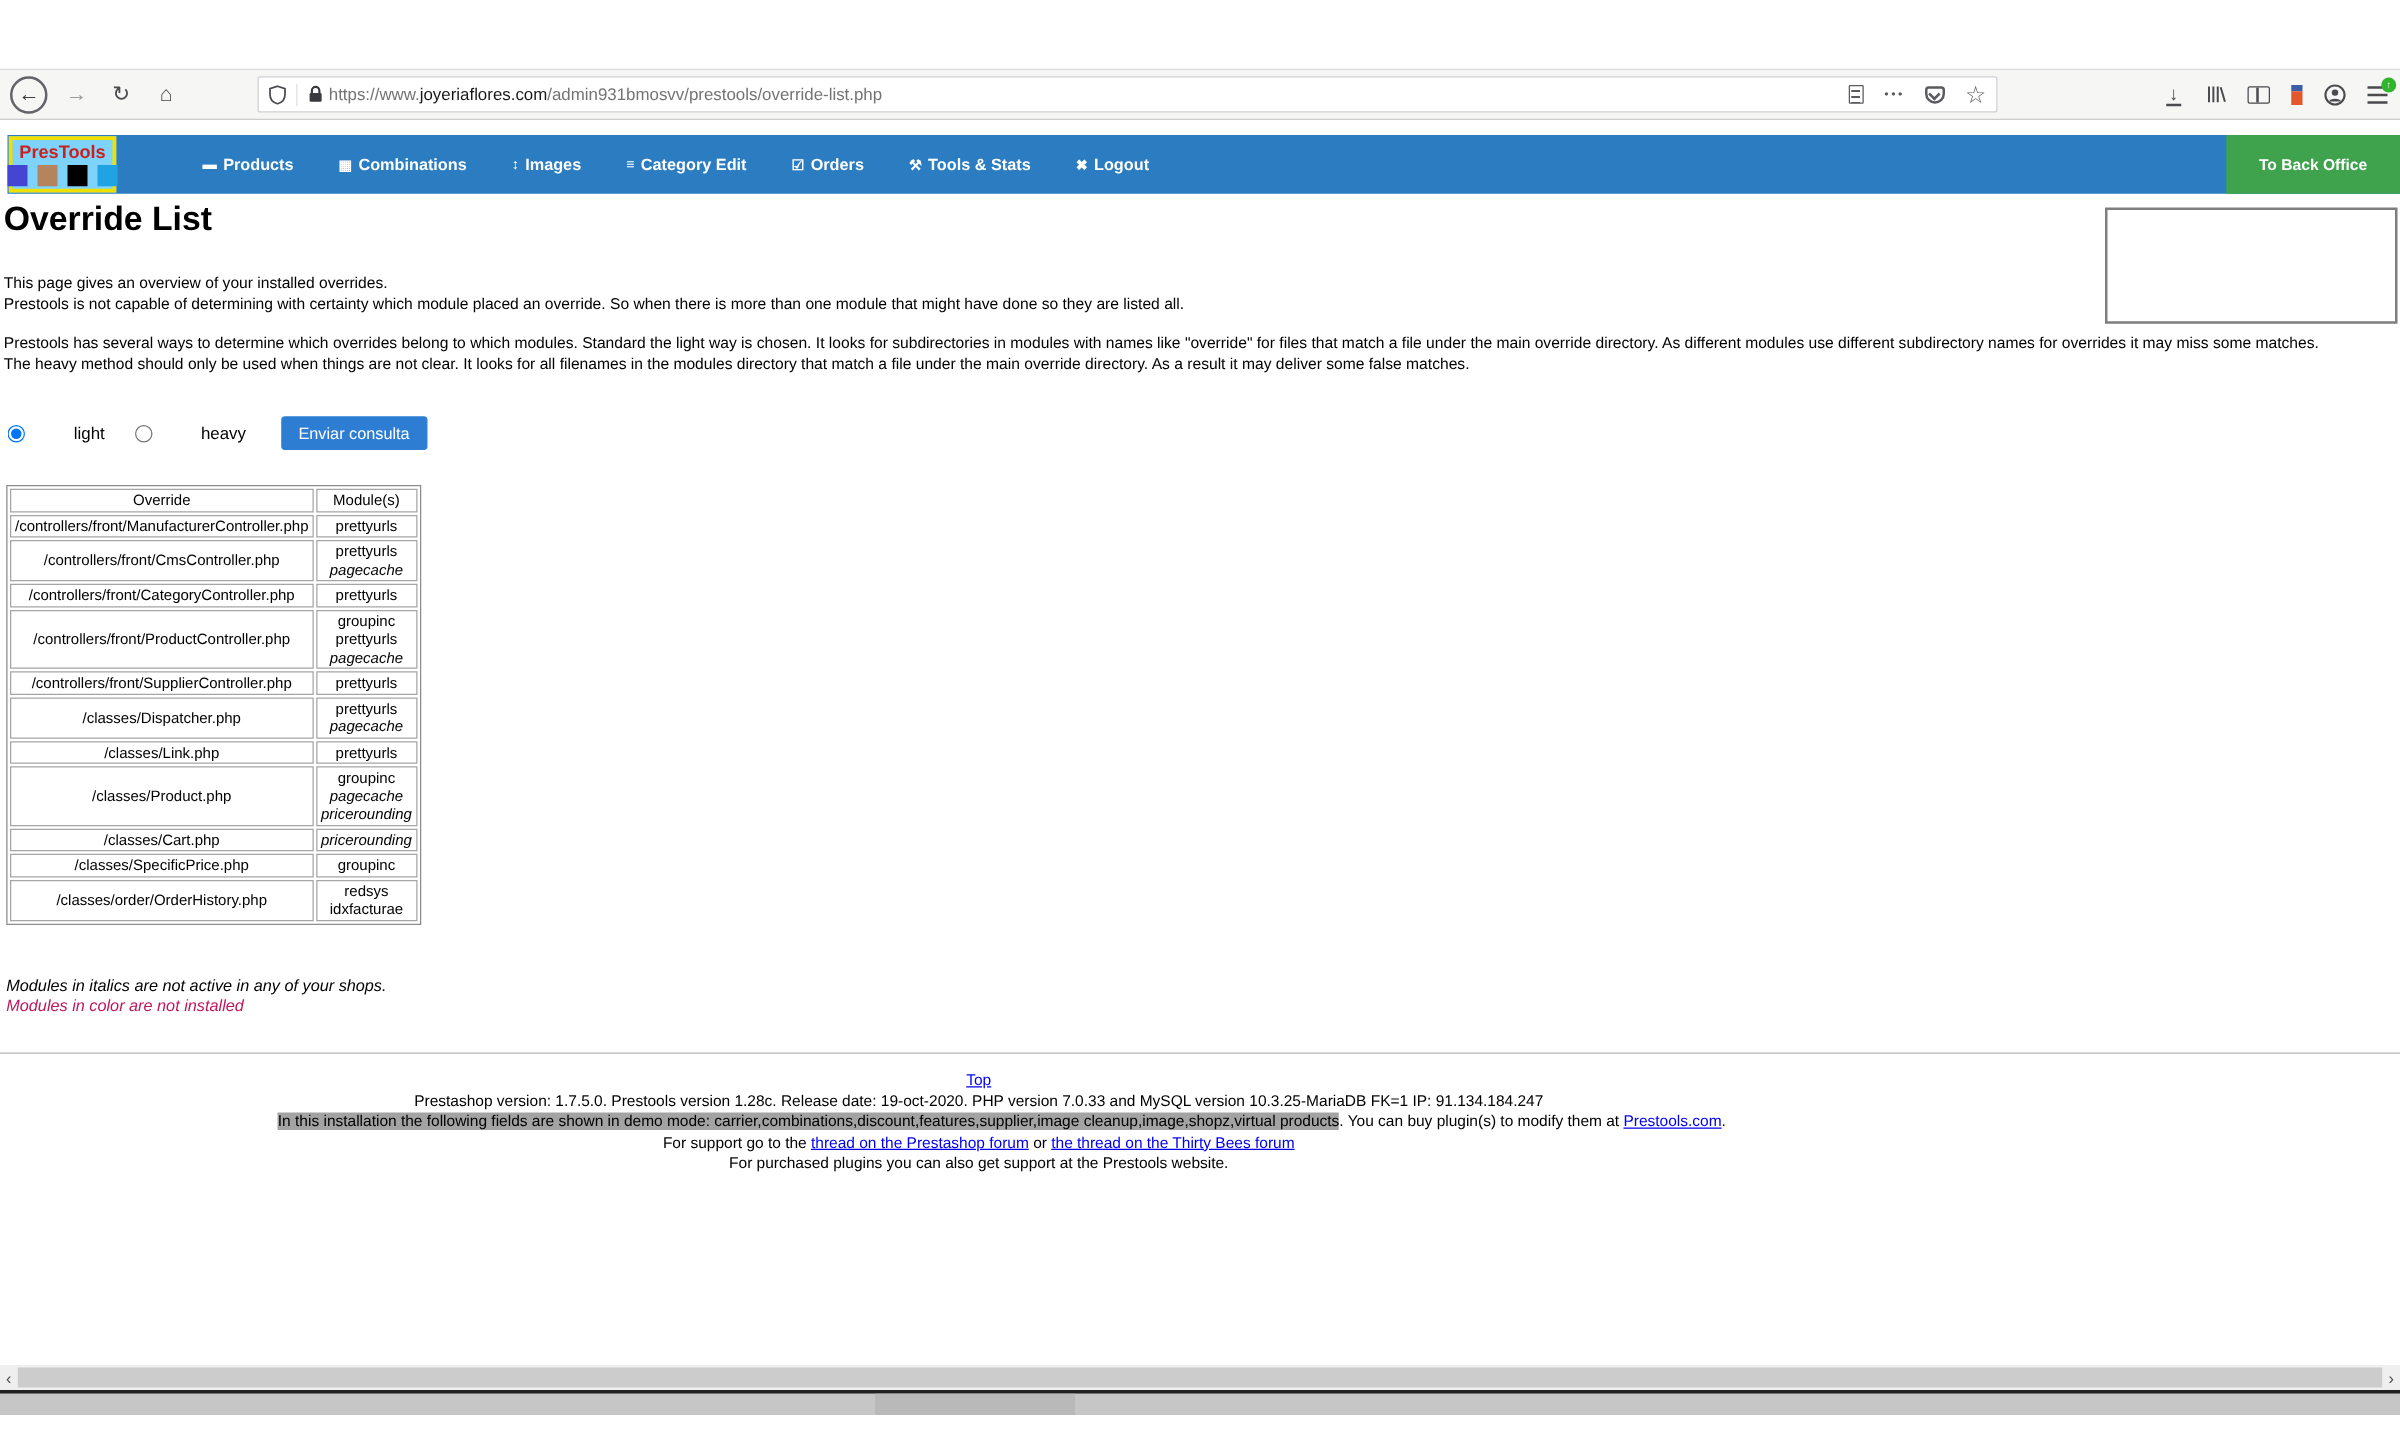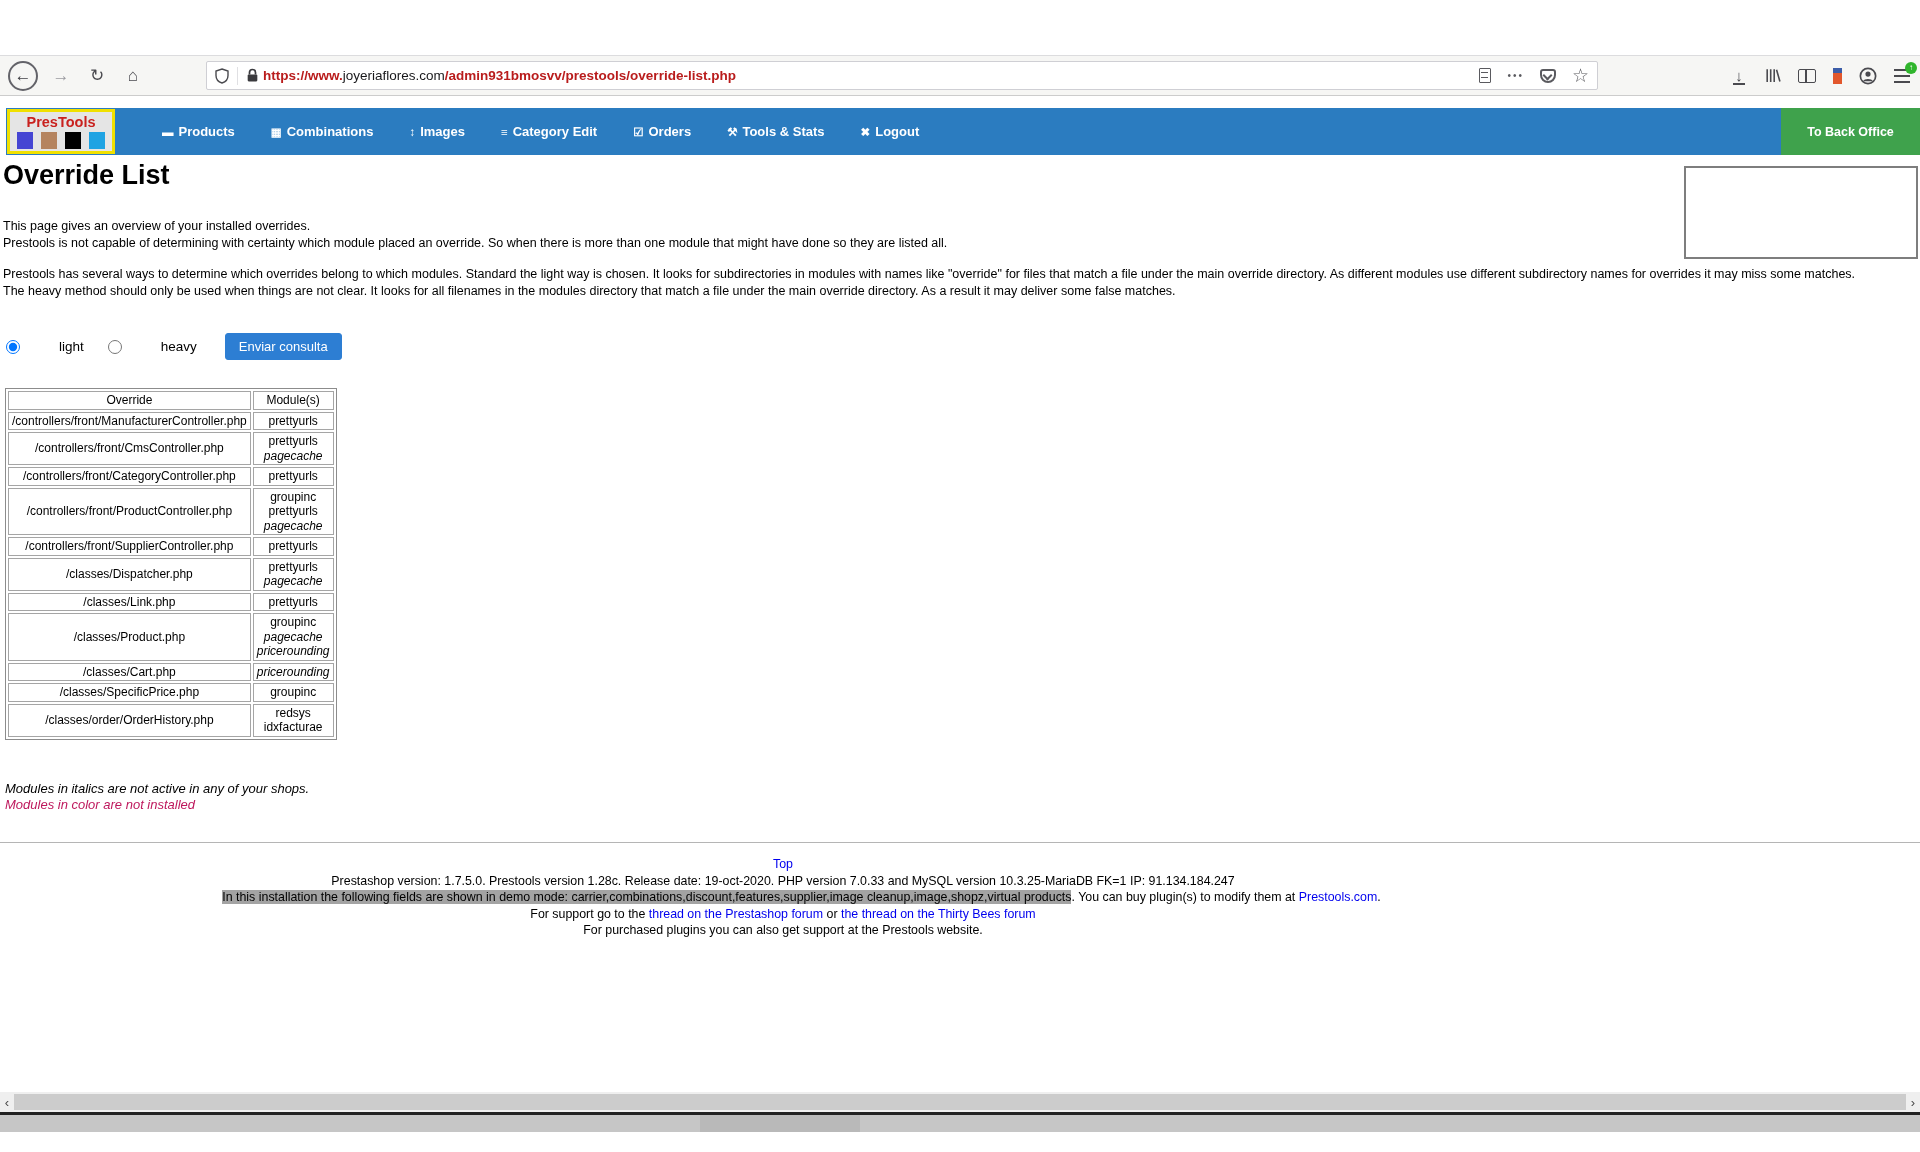--- a/index.html
+++ b/index.html
@@ -14,21 +14,21 @@
   .circle-btn { width:30px; height:30px; border:2px solid #636369; border-radius:50%;
                 display:flex; align-items:center; justify-content:center; font-size:17px; color:#3e3e43; }
   .plain-btn { width:26px; height:26px; display:flex; align-items:center; justify-content:center; font-size:17px; }
   .fwd { color:#9a9a9f; }
 
   .addressbar { position:absolute; left:206px; top:61px; width:1392px; height:29px;
                 background:#fff; border:1px solid #cfcfd4; border-radius:2px;
                 display:flex; align-items:center; padding:0 8px; }
   .ab-sep { width:1px; height:18px; background:#e0e0e3; margin:0 8px; }
   .urltext { font-size:13.5px; white-space:nowrap; overflow:hidden; margin-left:4px; flex:1; }
-  .url-grey { color:#b91c1c;font-weight:bold; }
+  .url-grey { color:#737373; }
   .url-domain { color:#18181b; }
   .ab-right { display:flex; align-items:center; gap:16px; margin-left:8px; color:#5a5a5f; }
 
   .reader-ic { width:12px; height:15px; border:1.7px solid #5a5a5f; border-radius:1px;
                background:repeating-linear-gradient(to bottom, transparent 0 2px, #5a5a5f 2px 3.4px, transparent 3.4px 5px);
                background-size:7px 100%; background-repeat:no-repeat; background-position:1px 1px; }
   .dots3 { font-size:10px; letter-spacing:2px; color:#5a5a5f; }
   .pocket { width:16px; height:14px; border:2px solid #5a5a5f; border-radius:3px 3px 8px 8px; position:relative; }
   .pocket::after { content:""; position:absolute; left:2.5px; top:1.5px; width:5px; height:5px;
                    border-right:2px solid #5a5a5f; border-bottom:2px solid #5a5a5f; transform:rotate(45deg); }
@@ -43,21 +43,21 @@
   .ext-ic { width:9px; height:16px; display:flex; flex-direction:column; }
   .ext-ic .t { flex:0 0 5px; background:#3c5da8; }
   .ext-ic .b { flex:1; background:#e2572c; }
   .burger { position:relative; width:16px; height:14px; display:flex; flex-direction:column; justify-content:space-between; }
   .burger i { display:block; height:2px; background:#4a4a4f; }
   .burger .badge { position:absolute; right:-7px; top:-7px; width:12px; height:12px; border-radius:50%;
                    background:#30b52c; color:#fff; font-size:8px; line-height:12px; text-align:center; font-style:normal; }
 
   
   .pnav { position:absolute; left:6px; top:108px; width:1914px; height:47px; background:#2b7cc0; display:flex; align-items:center; }
-  .logo { position:absolute; left:1px; top:1px; width:108px; height:45px; background:#e5e5e5;
+  .logo { position:absolute; left:1px; top:1px; width:86px; height:45px; background:#7dd3fc;
           border:3px solid #f0e000; display:flex; flex-direction:column; align-items:center; justify-content:center; gap:2px; }
   .logo-txt { color:#c9211e; font-weight:bold; font-size:14.5px; }
   .logo-sq { display:flex; gap:8px; }
   .logo-sq i { width:16px; height:17px; display:block; }
   .menu { display:flex; gap:36px; margin-left:156px; }
   .nav-item { color:#fff; font-weight:bold; font-size:13px; text-decoration:none; display:flex; align-items:center; gap:5px; cursor:pointer; }
   .nav-ico { font-size:11.5px; }
   .backoffice { position:absolute; right:0; top:0; height:47px; width:139px; background:#3fa24c; color:#fff;
                 font-weight:bold; font-size:12.5px; display:flex; align-items:center; justify-content:center; cursor:pointer; }
 
@@ -81,21 +81,21 @@
   table.ovr td.c1 { width:200px; }
   table.ovr td.c2, table.ovr th.c2 { width:68px; }
   .mod.it { font-style:italic; }
 
   .note1 { position:absolute; left:5px; top:781px; font-size:13px; font-style:italic; color:#000; }
   .note2 { position:absolute; left:5px; top:797px; font-size:13px; font-style:italic; color:#be185d; }
 
   .footer-hr { position:absolute; left:0; top:842px; width:1920px; border-top:1px solid #b5b5b5; }
   .footer { position:absolute; left:0; top:856px; width:1566px; text-align:center; font-size:12.4px; line-height:16px; color:#000; }
   .footer .line { margin-bottom:0.5px; }
-  a.blue { color:#0000ee; cursor:pointer; }
+  a.blue { color:#0000ee; text-decoration:underline; cursor:pointer; }
   .hl { background:#a3a3a3;margin-left:37px; }
 
   
   .hscroll { position:absolute; left:0; top:1092px; width:1920px; height:20px; background:#efefef; }
   .hscroll .thumb { position:absolute; left:14px; right:14px; top:2px; bottom:2px; background:#cccccc; }
   .hscroll .sb-btn { position:absolute; top:0; width:14px; height:20px; font-size:13px; color:#4a4a4a;
                      display:flex; align-items:center; justify-content:center; background:#efefef; }
   .hscroll .left { left:0; } .hscroll .right { right:0; }
   .darkline { position:absolute; left:0; top:1112px; width:1920px; height:3px; background:#212121; }
   .bottomband { position:absolute; left:0; top:1115px; width:1920px; height:17px; background:#c6c6c6; }

